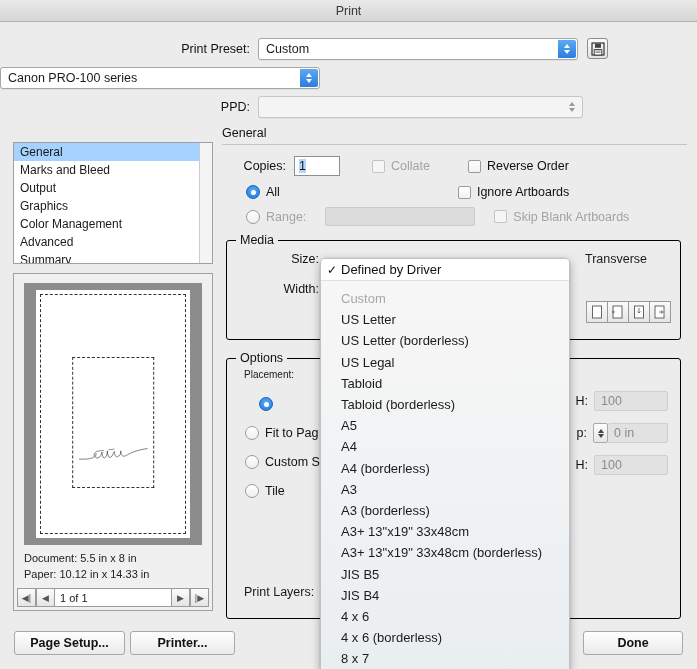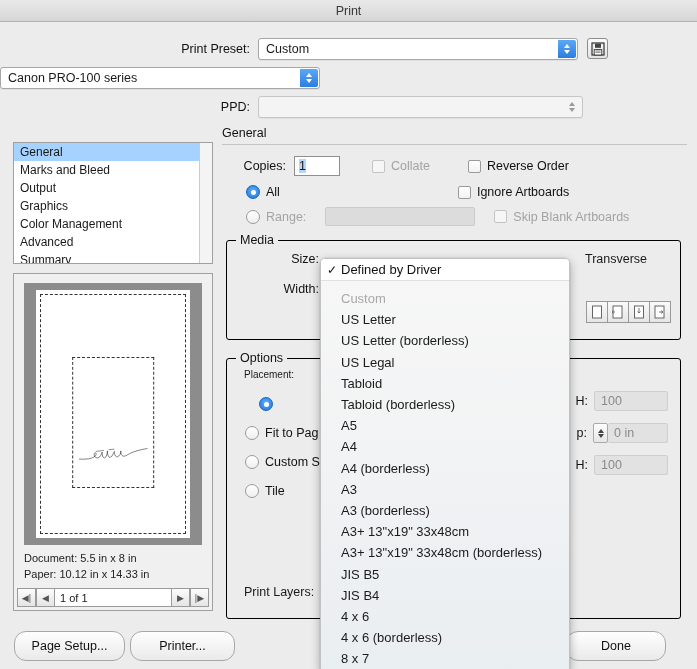--- a/index.html
+++ b/index.html
@@ -204,25 +204,25 @@
   .orientbtns { display: flex; }
   .obtn {
     width: 22px; height: 22px; border: 1px solid #999; margin-left: -1px;
     background: linear-gradient(to bottom,#fafafa,#e6e6e6);
     display: flex; align-items: center; justify-content: center;
   }
 
   
   .bottombar { position: absolute; left: 0; right: 0; bottom: 0; height: 48px; }
   .btn {
-    position: absolute; height: 30px;
-    border: 1px solid #a8a8a8; border-radius: 12px;
+    position: absolute; height: 24px;
+    border: 1px solid #a8a8a8; border-radius: 3px;
     background: linear-gradient(to bottom,#fefefe,#eaeaea);
     font-size: 12.5px; color: #111;
-    display: flex; align-items: center; justify-content: center;
+    display: flex; align-items: center; justify-content: center; font-weight: bold;
   }
 
   
   .menu {
     position: absolute; left: 320px; top: 258px; width: 250px; bottom: -2px;
     background: linear-gradient(to bottom, #f7f7f7 0%, #f2f3f4 45%, #e9eef1 100%);
     border: 1px solid #c2c2c2;
     border-radius: 5px 5px 0 0;
     box-shadow: 0 3px 10px rgba(0,0,0,0.30), 0 0 0 0.5px rgba(0,0,0,0.08);
     overflow: hidden;
@@ -453,21 +453,21 @@
       <div style="position:absolute; right:12px; top:96px; display:flex; align-items:center;">
         <span class="lbl-r" style="width:14px;">H:</span>
         <span class="disfield" style="width:74px; margin-left:6px;">100</span>
       </div>
     </div>
   </div>
 
   <div class="bottombar">
     <div class="btn" style="left:14px; top:10px; width:111px;">Page Setup...</div>
     <div class="btn" style="left:130px; top:10px; width:105px;">Printer...</div>
-    <div class="btn" style="right:31px; top:10px; width:100px;">Done</div>
+    <div class="btn" style="right:14px; top:10px; width:100px;">Done</div>
   </div>
 
   <div class="menu">
     <div class="menu-sel">
       <span class="menu-check">✓</span>
       <span>Defined by Driver</span>
     </div>
     <div class="menu-gap"></div>
     <div class="menu-item disabled">Custom</div>
     <div class="menu-item">US Letter</div>

